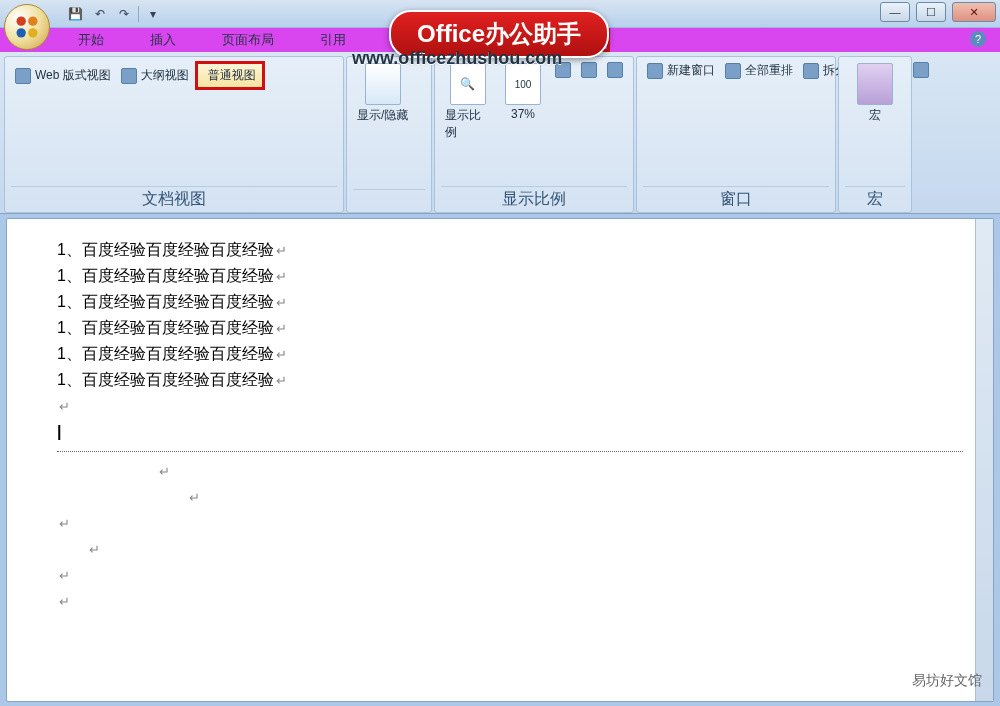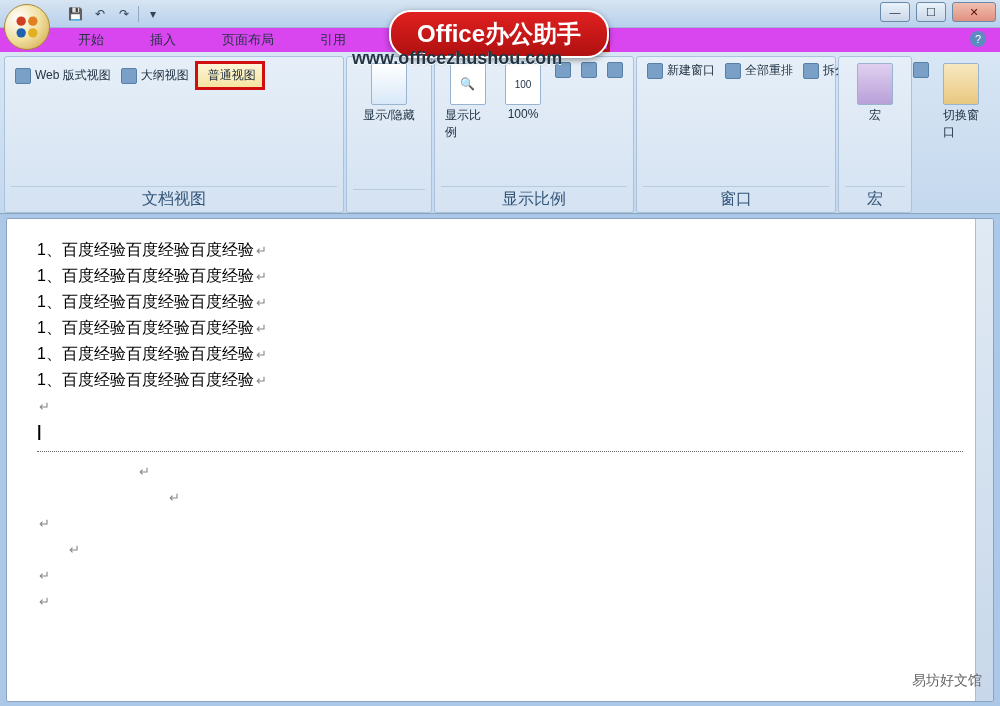--- a/index.html
+++ b/index.html
@@ -25,21 +25,21 @@
 .group-label { text-align: center; font-size: 16px; color: #345678; padding-top: 2px; border-top: 1px solid #b8cce0; }
 .big-btn { display: flex; flex-direction: column; align-items: center; gap: 2px; padding: 2px 4px; cursor: pointer; font-size: 12px; color: #234; }
 .big-icon { width: 36px; height: 42px; border: 1px solid #98b4d0; background: #fff; border-radius: 2px; display: flex; align-items: center; justify-content: center; }
 .big-icon.shadow { box-shadow: 2px 2px 0 #a0b8d0 inset; }
 .small-list { display: flex; flex-direction: row; gap: 2px; font-size: 12px; color: #234; }
 .small-item { display: flex; align-items: center; gap: 4px; padding: 1px 4px; cursor: pointer; white-space: nowrap; }
 .small-item .si-icon { width: 16px; height: 16px; background: #7aa0c8; border: 1px solid #5680a8; border-radius: 2px; }
 .highlight-red { border: 3px solid #d01010 !important; }
 .normal-btn { background: linear-gradient(#fdf5d8,#f6e4a0); border: 1px solid #c0a050; padding: 3px 6px; display: flex; align-items: flex-start; gap: 4px; cursor: pointer; font-size: 12px; }
 
-.document-area { position: absolute; left: 6px; right: 6px; top: 218px; bottom: 4px; background: #fff; border: 1px solid #8aa4c0; border-radius: 2px; overflow: hidden; }
+.document-area { position: absolute; left: 6px; right: 6px; top: 218px; bottom: 4px; background: #fff; border: 1px solid #8aa4c0; border-radius: 2px; overflow: hidden; padding-left: 20px; }
 .doc-inner { padding: 18px 30px; font-size: 16px; color: #000; font-family: "SimSun", serif; position: relative; height: 100%; }
 .doc-line { height: 26px; display: flex; align-items: center; }
 .para-mark { color: #888; font-size: 13px; margin-left: 2px; }
 .page-break { border-top: 1px dotted #666; margin: 6px 0; }
 .scroll-strip { position: absolute; right: 0; top: 0; width: 18px; height: 100%; background: linear-gradient(#e0eaf4,#c8d8ea); border-left: 1px solid #a8c0d8; }
 .doc-corner { position: absolute; right: 0; top: 0; width: 18px; height: 18px; background: #d0e0f0; border: 1px solid #a8c0d8; border-radius: 0 0 0 4px; display:flex; align-items:center; justify-content:center; font-size:11px; color:#567; cursor:pointer; }
 
 .overlay-badge { position: absolute; left: 344px; top: 10px; z-index: 50; background: linear-gradient(#e02020,#b01010); border: 2px solid #fff; border-radius: 22px; padding: 6px 26px; color: #fff; font-size: 24px; font-weight: bold; box-shadow: 0 2px 6px rgba(0,0,0,.4); margin-left: 45px; }
 .overlay-url { position: absolute; left: 352px; top: 48px; z-index: 50; color: #223344; font-size: 18px; font-weight: bold; text-shadow: 0 1px 0 #fff; }
 .watermark { position: absolute; right: 18px; bottom: 16px; font-size: 14px; color: #666; z-index: 60; }
@@ -100,38 +100,38 @@
         <div class="normal-btn highlight-red">
             <span class="si-icon" style="background:#c0d8f0"></span>
             <span>普通视图</span>
           </div>
       </div>
     </div>
     <div class="group-label">文档视图</div>
   </div>
 
   <div class="group" style="width:86px">
-    <div class="group-body" style="justify-content:center">
+    <div class="group-body" style="">
       <div class="big-btn">
         <div class="big-icon" style="background:linear-gradient(#fff,#d8e8f8)"></div>
         <span>显示/隐藏</span>
       </div>
     </div>
     <div class="group-label">&nbsp;</div>
   </div>
 
   <div class="group" style="width:200px">
     <div class="group-body">
       <div class="big-btn">
         <div class="big-icon">🔍</div>
         <span>显示比例</span>
       </div>
       <div class="big-btn">
         <div class="big-icon" style="font-size:10px">100</div>
-        <span>100%</span>
+        <span>37%</span>
       </div>
       <div class="small-list">
         <div class="small-item">
             <span class="si-icon"></span>
           </div>
         <div class="small-item">
             <span class="si-icon"></span>
           </div>
         <div class="small-item">
             <span class="si-icon"></span>
@@ -160,24 +160,20 @@
       <div class="small-list">
         <div class="small-item">
             <span class="si-icon"></span>
           </div>
         <div class="small-item">
             <span class="si-icon"></span>
           </div>
         <div class="small-item">
             <span class="si-icon"></span>
           </div>
-      </div>
-      <div class="big-btn">
-        <div class="big-icon" style="background:linear-gradient(#f8e8c0,#e8c880)"></div>
-        <span>切换窗口</span>
       </div>
     </div>
     <div class="group-label">窗口</div>
   </div>
 
   <div class="group" style="width:74px">
     <div class="group-body" style="justify-content:center">
       <div class="big-btn">
         <div class="big-icon" style="background:linear-gradient(#e0d0f0,#b8a0d8)"></div>
         <span>宏</span>

